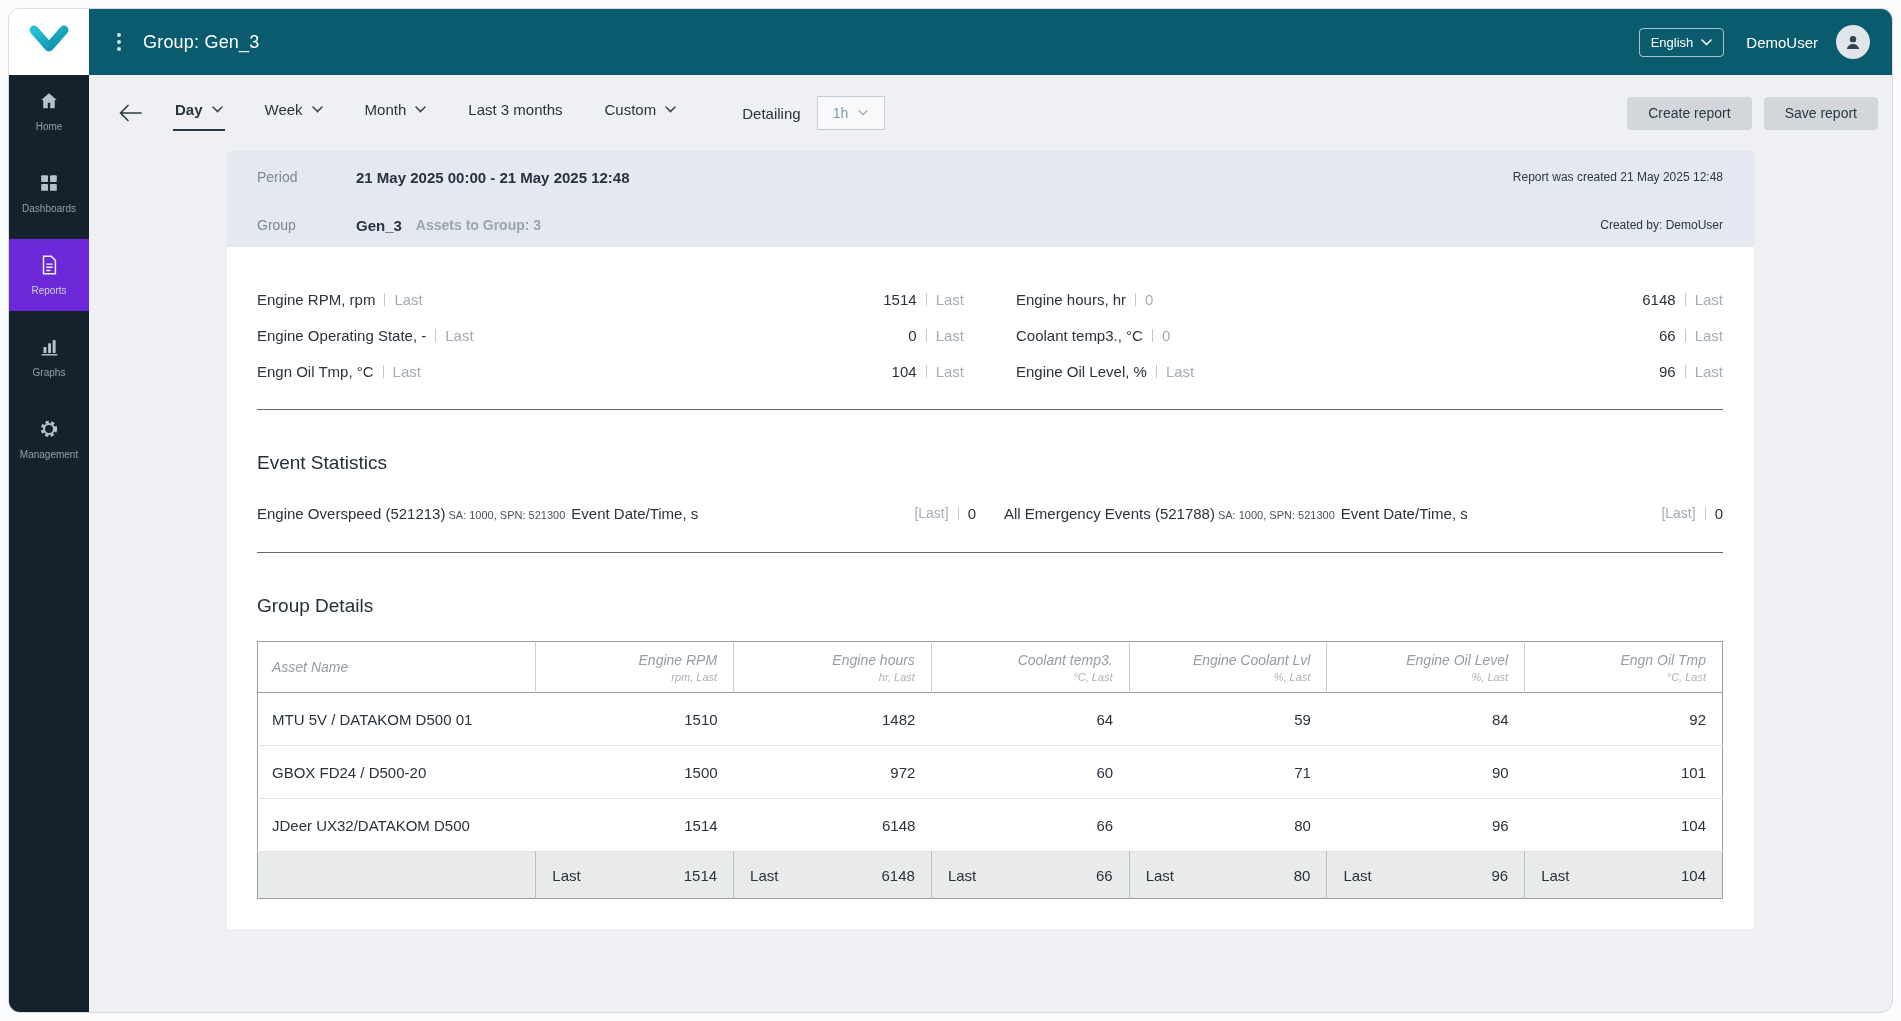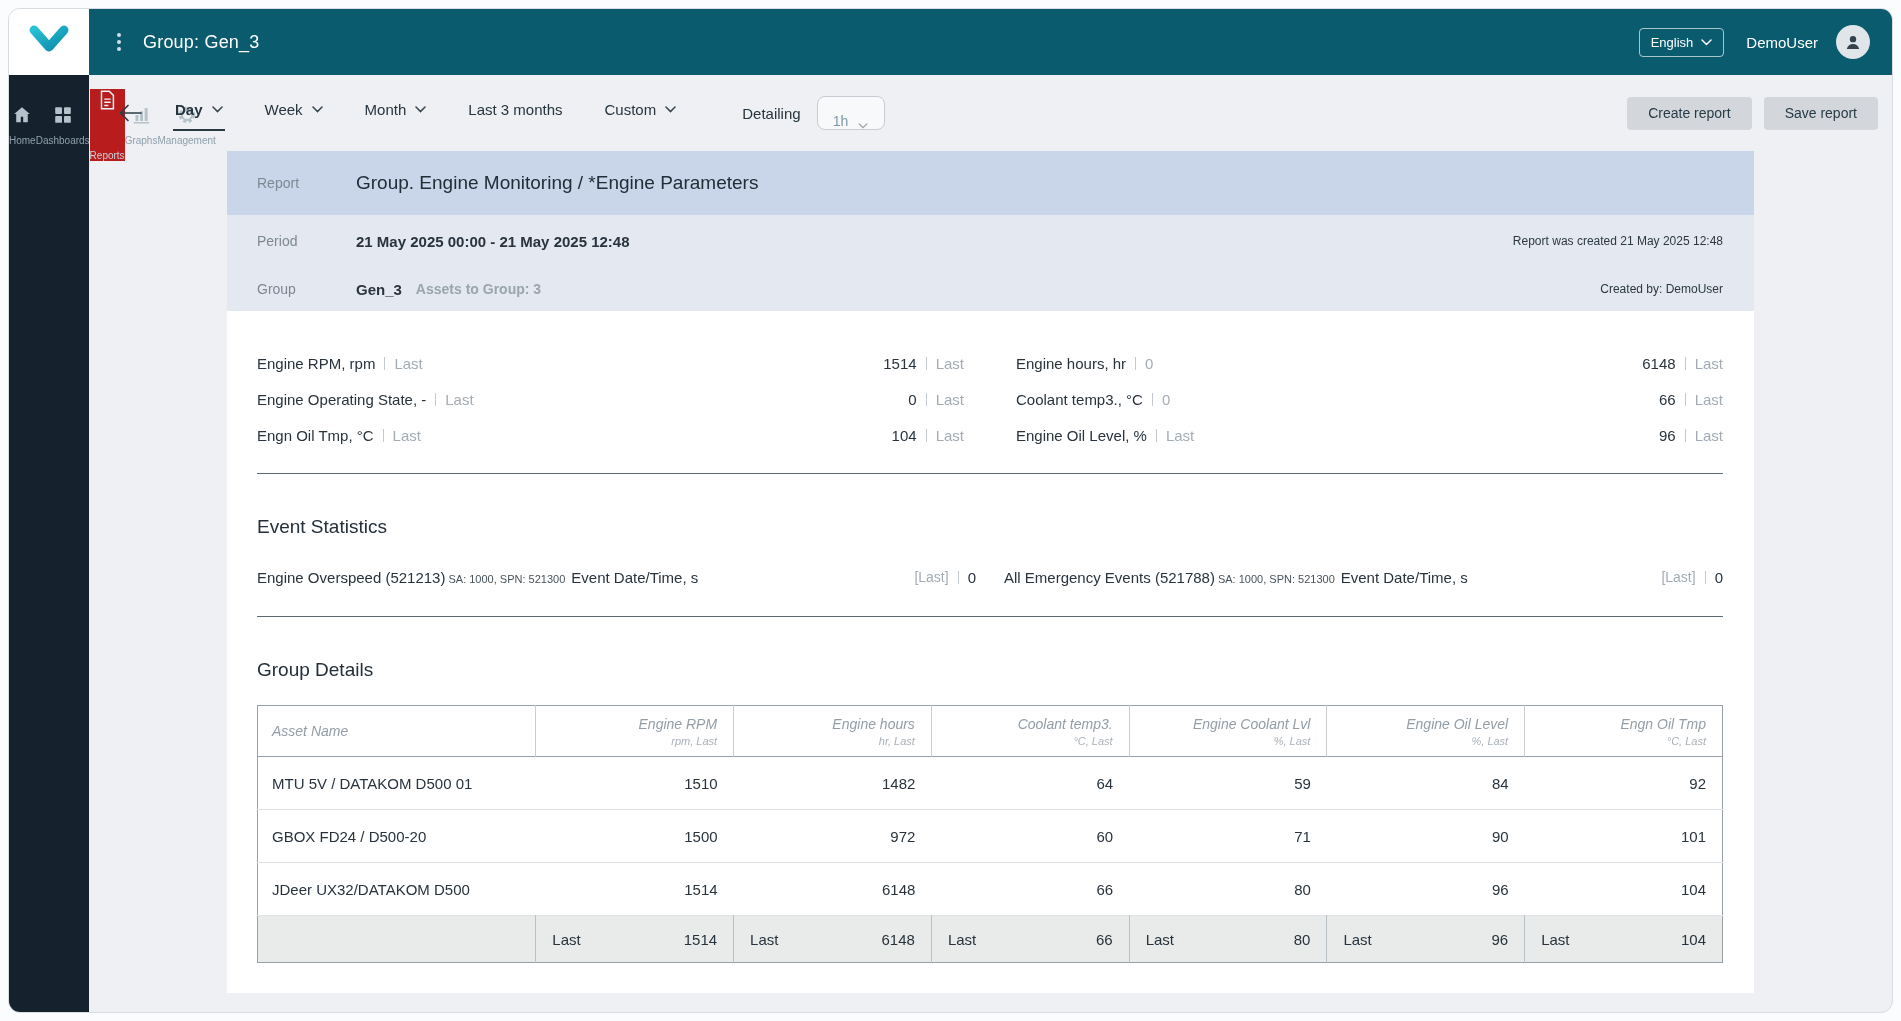--- a/index.html
+++ b/index.html
@@ -4,26 +4,26 @@
 <style>
   * { box-sizing: border-box; margin: 0; padding: 0; }
   html,body { width:1901px; height:1021px; background:#fbfcfd;
     font-family:"Liberation Sans","DejaVu Sans",sans-serif; }
   .frame { width:1885px; height:1005px; margin:8px; border:1px solid #d8dde2;
     border-radius:12px; overflow:hidden; background:#eef0f3;
     display:grid; grid-template-columns:80px 1fr; grid-template-rows:66px 1fr; }
 
   
   .logo-cell { background:#ffffff; display:flex; align-items:center; justify-content:center; }
-  .sidebar { background:#15222e; padding-top:14px; display:flex; }
+  .sidebar { background:#15222e; display:flex; flex-direction:column; }
   .side-item { width:100%; height:72px; margin-bottom:10px; border:none; background:transparent;
     display:flex; flex-direction:column; align-items:center; justify-content:center; gap:6px;
     color:#b6c2ca; cursor:pointer; }
   .side-item .side-label { font-size:10px; color:#8fa0ab; }
-  .side-item.active { background:#b91c1c; color:#eef3f5;justify-content:space-between; }
+  .side-item.active { background:#6d28d9; color:#eef3f5; }
   .side-item.active .side-label { color:#c8d4da; }
 
   
   .topbar { background:#0a5b6e; display:flex; align-items:center; padding:0 22px 0 24px; }
   .kebab { background:none; border:none; display:flex; flex-direction:column; gap:3px; padding:4px; cursor:pointer; }
   .kebab i { width:4px; height:4px; border-radius:50%; background:#cfe0e6; display:block; }
   .topbar-title { color:#ffffff; font-size:18px; margin-left:18px; letter-spacing:.2px; }
   .topbar-right { margin-left:auto; display:flex; align-items:center; }
   .lang-btn { display:flex; align-items:center; gap:8px; border:1px solid rgba(255,255,255,.65);
     background:transparent; color:#ffffff; font-size:13px; border-radius:4px; padding:6px 11px; cursor:pointer; }
@@ -36,22 +36,22 @@
   .toolbar { display:flex; align-items:center; margin:18px 14px 0 24px; height:40px; }
   .back-btn { background:none; border:none; cursor:pointer; padding:4px; margin-right:26px; display:flex; }
   .tabs { display:flex; align-items:flex-start; gap:38px; }
   .tab { display:flex; align-items:center; gap:9px; background:none; border:none; cursor:pointer;
     font-size:15px; color:#26343e; padding:6px 2px 11px; border-bottom:2px solid transparent;
     font-family:inherit; }
   .tab.active { font-weight:700; border-bottom-color:#2b3944; }
   .chev { display:inline-flex; color:#3c4a54; }
   .detailing { display:flex; align-items:center; margin-left:64px; gap:16px; }
   .detailing-label { font-size:15px; color:#26343e; }
-  .select { display:flex; align-items:flex-end; justify-content:center; gap:10px; width:68px; height:34px;
-    border:1px solid #c6ccd2; border-radius:8px; background:#f7f9fa; color:#7f99a9; font-size:14px; cursor:pointer; }
+  .select { display:flex; align-items:center; justify-content:center; gap:10px; width:68px; height:34px;
+    border:1px solid #c6ccd2; border-radius:0; background:#f7f9fa; color:#7f99a9; font-size:14px; cursor:pointer; }
   .select .chev { color:#99a2aa; }
   .toolbar-spacer { flex:1; }
   .btn { background:#d3d7db; border:none; border-radius:4px; height:33px; padding:0 21px;
     font-size:14px; color:#273a46; cursor:pointer; font-family:inherit; }
   .btn + .btn { margin-left:12px; }
 
   
   .report { width:1527px; margin:18px auto 0; }
   .rh { display:flex; align-items:center; padding:0 31px 0 30px; }
   .rh-label { width:99px; flex:none; font-size:14px; color:#7d8893; }
@@ -253,24 +253,20 @@
             </span>
         </div>
       </div>
       <div class="toolbar-spacer"></div>
       <button class="btn">Create report</button>
       <button class="btn">Save report</button>
     </div>
 
     <div class="report">
 
-      <div class="rh rh-main">
-        <span class="rh-label">Report</span>
-        <span class="rh-title">Group. Engine Monitoring / *Engine Parameters</span>
-      </div>
       <div class="rh rh-sub">
         <span class="rh-label">Period</span>
         <span class="rh-strong">21 May 2025 00:00 - 21 May 2025 12:48</span>
         <span class="rh-right">Report was created 21 May 2025 12:48</span>
       </div>
       <div class="rh rh-sub2">
         <span class="rh-label">Group</span>
         <span class="rh-strong">Gen_3</span>
         <span class="rh-dim">Assets to Group: 3</span>
         <span class="rh-right">Created by: DemoUser</span>

